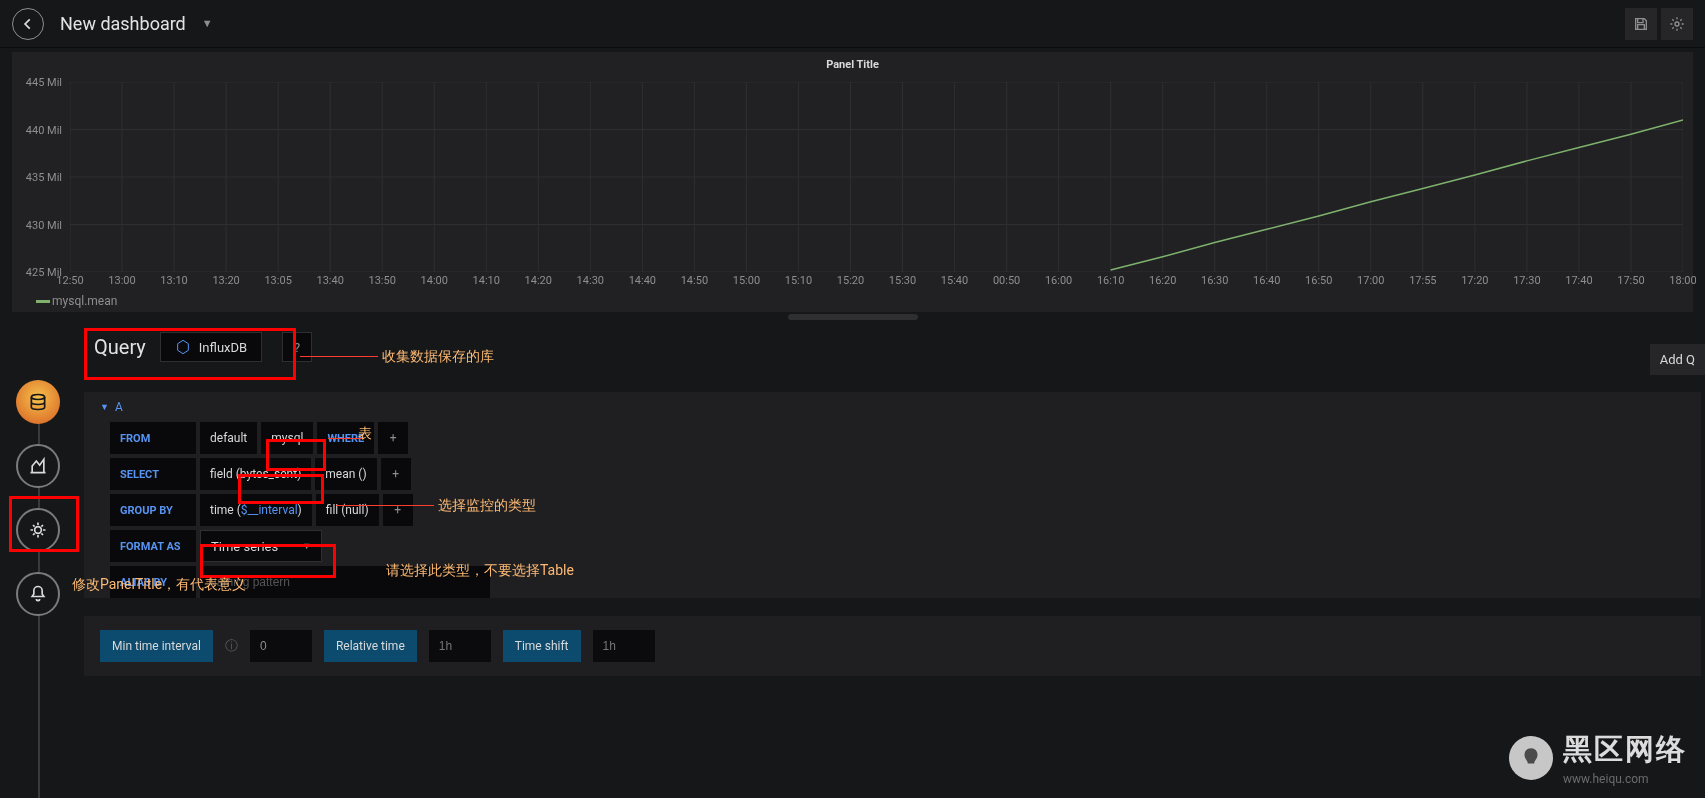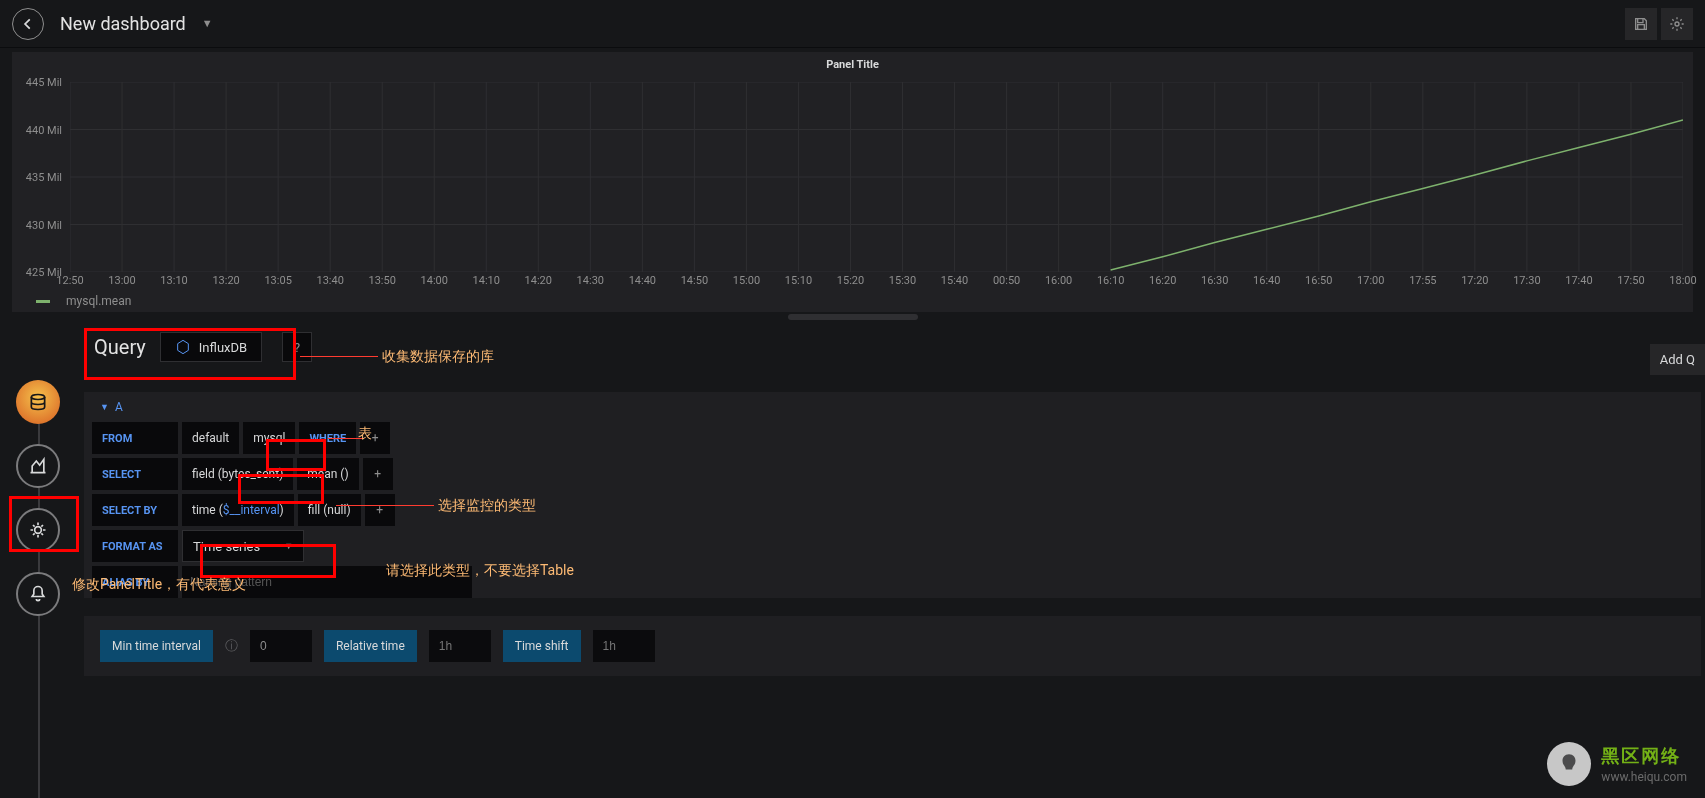--- a/index.html
+++ b/index.html
@@ -14,21 +14,21 @@
   .top-btn svg{width:16px;height:16px;fill:#8e8e8e}
 
   .panel-area{position:relative;margin:4px 12px 0 12px;background:#212124;height:260px}
   .panel-title{text-align:center;font-weight:700;color:#d8d9da;padding:6px 0;font-size:11px}
   .chart{position:absolute;left:58px;right:10px;top:30px;bottom:40px}
   .chart svg{width:100%;height:100%}
   .ylabels{position:absolute;left:0;top:30px;bottom:40px;width:56px}
   .ylabel{position:absolute;right:6px;font-size:11px;color:#8e8e8e;transform:translateY(-50%)}
   .xlabels{position:absolute;left:58px;right:10px;bottom:22px;height:16px}
   .xlabel{position:absolute;font-size:11px;color:#8e8e8e;transform:translateX(-50%)}
-  .legend{position:absolute;left:24px;bottom:4px;display:flex;align-items:center;gap:16px;font-size:12px;color:#8e8e8e}
+  .legend{position:absolute;left:24px;bottom:4px;display:flex;align-items:center;gap:2px;font-size:12px;color:#8e8e8e}
   .legend .swatch{width:14px;height:3px;background:#7eb26d}
   .resize-handle{position:absolute;left:50%;bottom:-8px;transform:translateX(-50%);width:130px;height:6px;border-radius:3px;background:#2f2f32;cursor:ns-resize}
 
   .editor{position:absolute;left:0;right:0;bottom:0;top:326px}
   .side-rail{position:absolute;left:16px;top:54px;width:44px;bottom:0}
   .side-rail::before{content:"";position:absolute;left:22px;top:0;bottom:0;width:2px;background:#3a3a3d}
   .rail-btn{position:relative;width:44px;height:44px;border-radius:50%;border:2px solid #7b7b7d;background:#161719;display:flex;align-items:center;justify-content:center;margin-bottom:20px;cursor:pointer;z-index:2}
   .rail-btn.active{border:none;background:radial-gradient(circle at 50% 40%,#f5c24c 0%,#e07b2e 70%,#c85a1f 100%)}
   .rail-btn svg{width:20px;height:20px;fill:#d8d9da;stroke:#d8d9da}
   .rail-btn.active svg{fill:#161719;stroke:#161719}
@@ -38,41 +38,41 @@
   .query-label{font-size:20px;color:#e3e3e3}
   .ds-picker{display:flex;align-items:center;gap:8px;background:#09090b;border:1px solid #2f2f32;padding:6px 14px;cursor:pointer}
   .ds-picker svg{width:16px;height:16px;fill:#5794f2}
   .ds-name{color:#d8d9da;font-size:13px}
   .qhelp{width:30px;height:30px;border:1px solid #2f2f32;background:#09090b;display:flex;align-items:center;justify-content:center;cursor:pointer;margin-left:6px;color:#8e8e8e}
   .addq{position:absolute;right:0;top:18px;background:#262628;color:#d8d9da;padding:8px 10px;font-size:13px;cursor:pointer}
 
   .query-rows{background:#1f1f22;margin-top:24px;margin-right:4px}
   .query-letter{padding:8px 16px;color:#5794f2;font-size:12px;display:flex;align-items:center;gap:6px;cursor:pointer}
   .query-letter .tri{color:#5794f2;font-size:9px}
-  .qrow{display:flex;align-items:stretch;margin-left:8px;margin-bottom:4px}
+  .qrow{display:flex;align-items:stretch;margin-left:26px;margin-bottom:4px}
   .qlabel{width:86px;background:#09090b;color:#5794f2;font-size:11px;font-weight:700;display:flex;align-items:center;padding-left:10px;margin-right:4px}
   .seg{background:#09090b;color:#d8d9da;font-size:12px;display:flex;align-items:center;padding:0 10px;height:32px;margin-right:4px;cursor:pointer;white-space:nowrap}
   .seg.kw{color:#5794f2;font-weight:700;font-size:11px}
   .seg .var{color:#5794f2}
   .seg.plus{color:#8e8e8e;width:30px;justify-content:center;padding:0}
   .format-dd{background:#09090b;border:1px solid #2f2f32;height:32px;display:flex;align-items:center;padding:0 10px;gap:24px;cursor:pointer}
   .alias-input{background:#09090b;border:none;height:32px;width:290px;padding:0 8px;color:#d8d9da;font-size:12px}
   .alias-input::placeholder{color:#555}
 
   .time-opts{background:#1f1f22;margin-top:18px;margin-right:4px;padding:14px 16px;display:flex;gap:12px;align-items:center}
   .tlabel{background:#0c4a6e;height:32px;display:flex;align-items:center;padding:0 12px;font-size:12px;color:#d8d9da}
   .tinput{background:#0b0b0d;border:none;height:32px;width:62px;padding:0 10px;color:#8e8e8e;font-size:12px}
   .tinfo{color:#5b5b5e}
 
   .annot{position:absolute;color:#fdba74;font-size:14px;pointer-events:none;z-index:20}
   .annot-line{position:absolute;height:1px;background:#ff3b30;z-index:19;pointer-events:none}
   .red-over{position:absolute;border:3px solid #ff0000;z-index:15;pointer-events:none}
   .watermark{position:absolute;right:18px;bottom:12px;display:flex;align-items:center;gap:10px;opacity:.85}
   .watermark .logo{width:44px;height:44px;border-radius:50%;background:#e6e6e6;display:flex;align-items:center;justify-content:center}
-  .watermark .txt{font-size:18px;color:#84cc16;font-weight:700;letter-spacing:2px}
+  .watermark .txt{font-size:29px;color:#ffffff;font-weight:700;letter-spacing:2px}
   .watermark .sub{font-size:12px;color:#7a7a7a;margin-top:2px}
 </style>
 </head>
 <body>
 
 <div class="topbar">
   <div class="back-circle">
     <svg viewBox="0 0 24 24">
         <path d="M15 4l-8 8 8 8" fill="none" stroke="currentColor" stroke-width="3"></path>
       </svg>
@@ -250,21 +250,21 @@
 
       <div class="qrow">
         <div class="qlabel">SELECT</div>
         <div class="seg">field (bytes_sent)</div>
         <div class="seg">mean ()</div>
         <div class="seg plus">+</div>
       </div>
       <div class="red-over" style="left:154px;top:148px;width:86px;height:30px"></div>
 
       <div class="qrow">
-        <div class="qlabel">SELECT BY</div>
+        <div class="qlabel">GROUP BY</div>
         <div class="seg">
           <span>time (</span>
             <span class="var">$__interval</span>
             <span>)</span>
         </div>
         <div class="seg">fill (null)</div>
         <div class="seg plus">+</div>
       </div>
 
       <div class="qrow">

